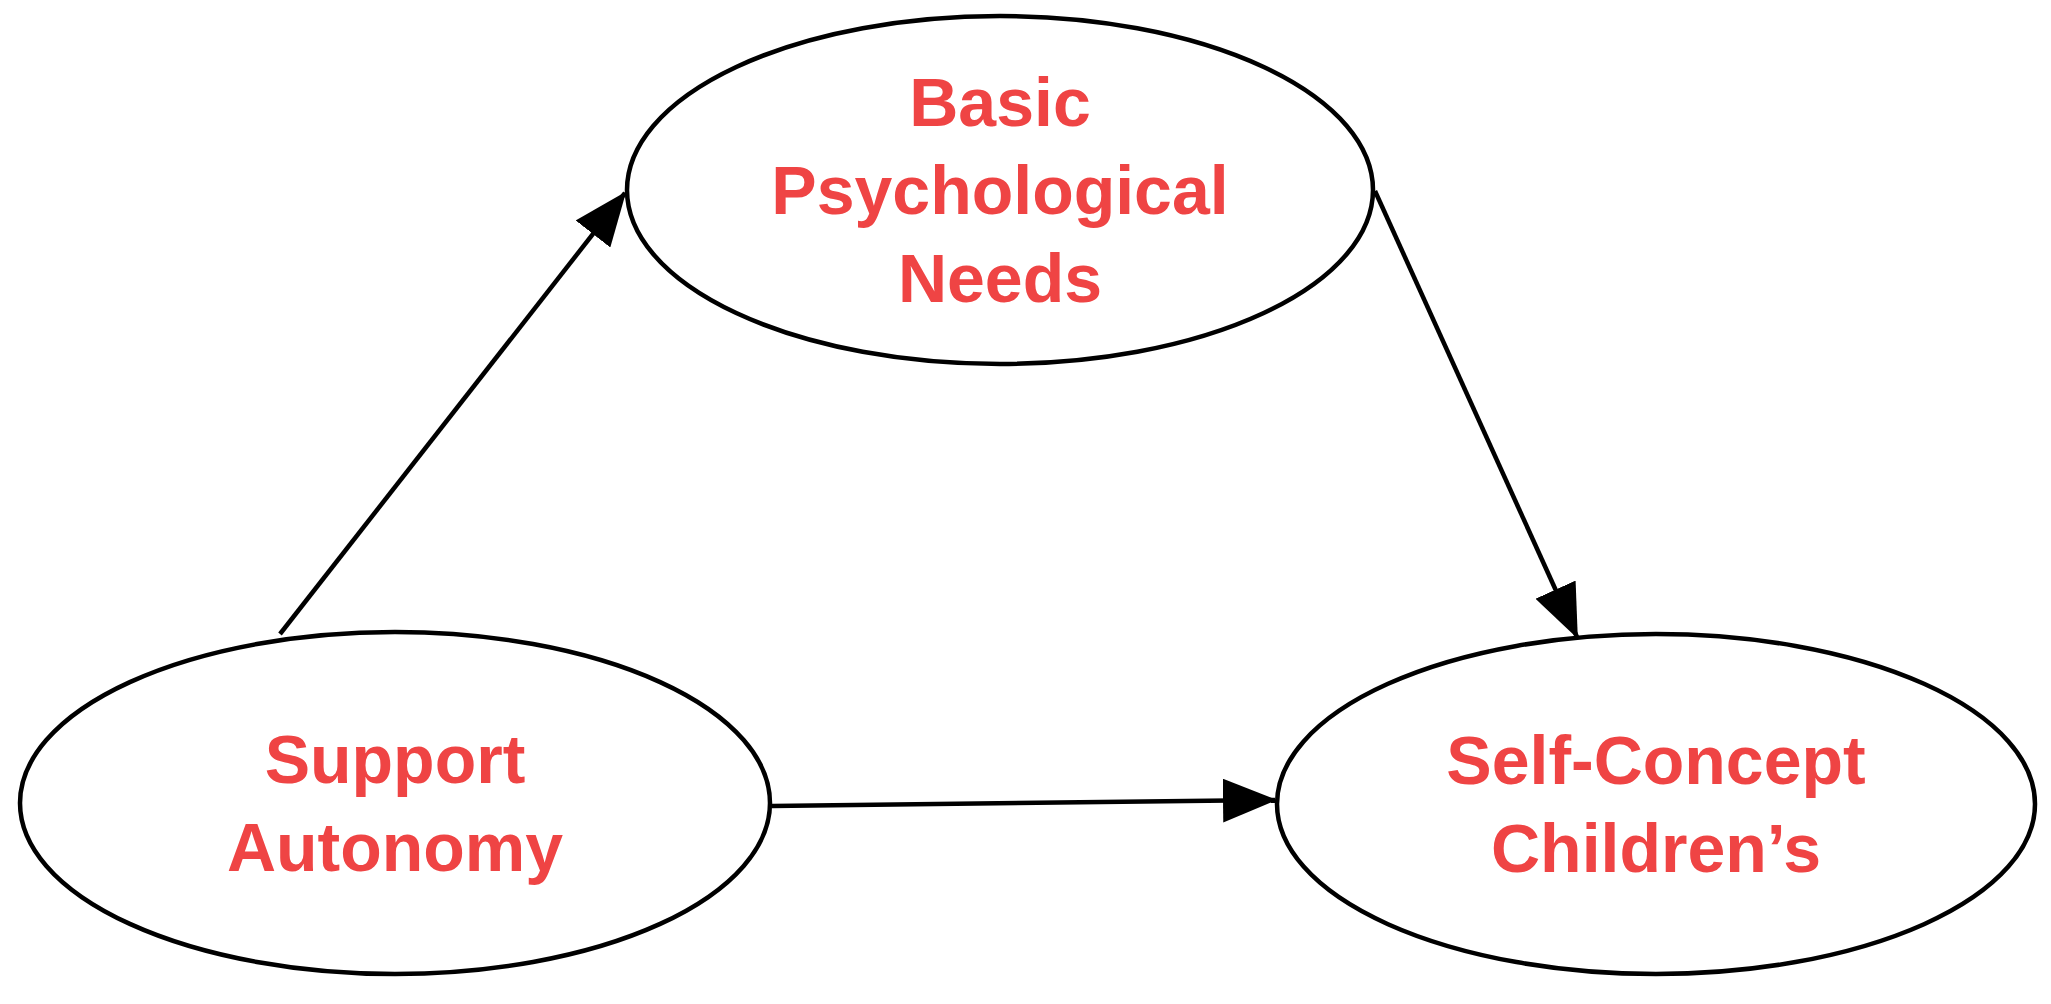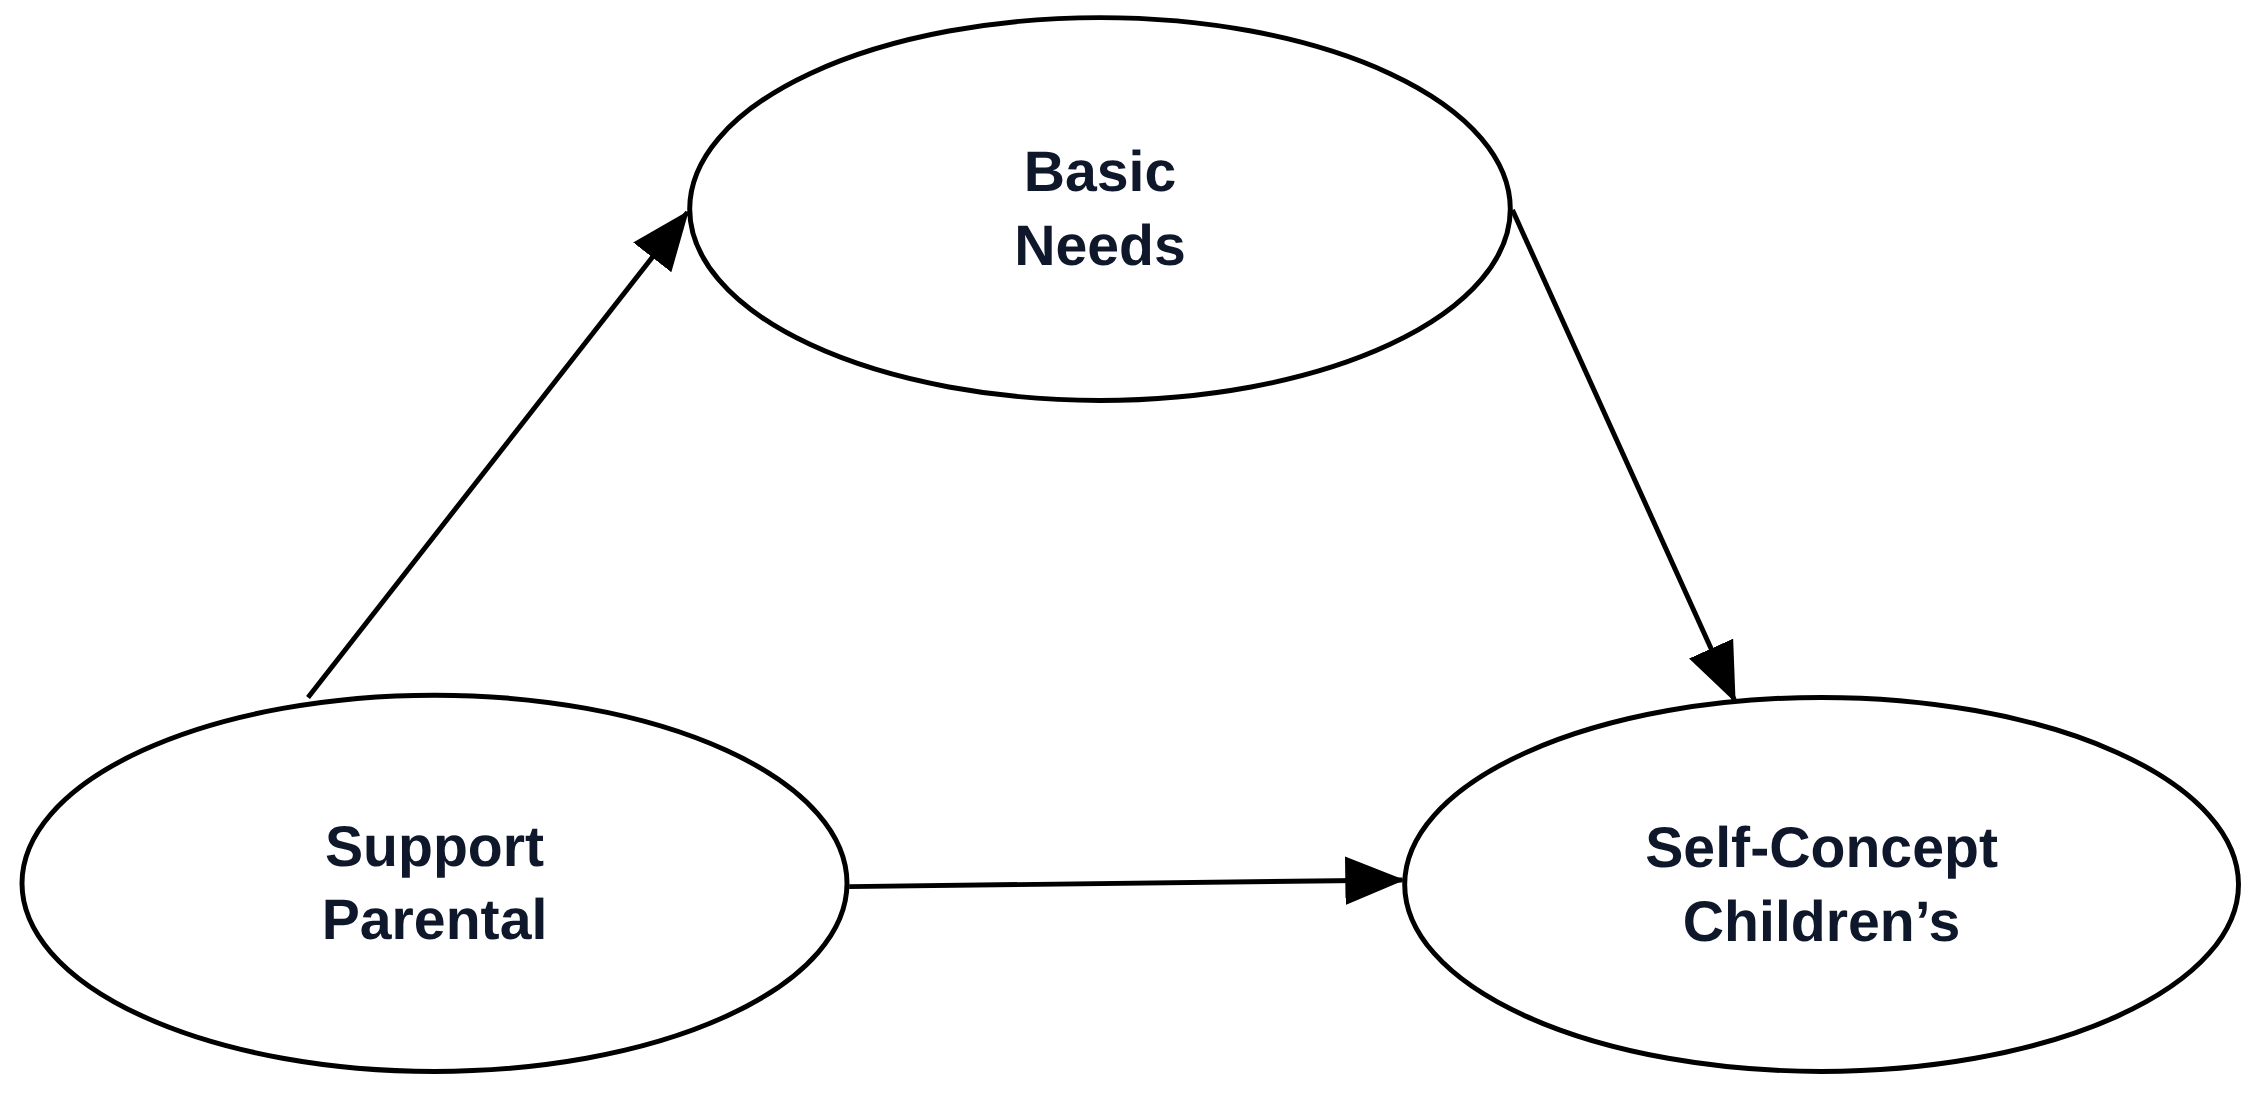--- a/index.html
+++ b/index.html
@@ -23,23 +23,23 @@
     height: 1004px;
   }
   .node-label {
     position: absolute;
     display: flex;
     flex-direction: column;
     align-items: center;
     justify-content: center;
     text-align: center;
     font-weight: 700;
-    font-size: 52px;
+    font-size: 68px;
     line-height: 1.29;
-    color: #0f172a;
+    color: #ef4444;
     letter-spacing: 0px;
     pointer-events: none;
   }
   .node-label .line {
     white-space: nowrap;
   }
   
   .label-top    { left: 625px;  top: 16px;  width: 750px; height: 350px; }
   .label-left   { left: 18px;   top: 632px; width: 754px; height: 344px; }
   .label-right  { left: 1275px; top: 634px; width: 762px; height: 342px; }
@@ -60,26 +60,27 @@
     <ellipse cx="395" cy="803" rx="375" ry="171" fill="#ffffff" stroke="#000000" stroke-width="4.5"></ellipse>
     <ellipse cx="1656" cy="804" rx="379" ry="170" fill="#ffffff" stroke="#000000" stroke-width="4.5"></ellipse>
 
     <line x1="280" y1="634" x2="625" y2="193" stroke="#000000" stroke-width="4.5" marker-end="url(#arrowhead)"></line>
     <line x1="1375" y1="191" x2="1577" y2="637" stroke="#000000" stroke-width="4.5" marker-end="url(#arrowhead)"></line>
     <line x1="772" y1="806" x2="1275" y2="800" stroke="#000000" stroke-width="4.5" marker-end="url(#arrowhead)"></line>
   </svg>
 
   <div class="node-label label-top">
     <div class="line">Basic</div>
+    <div class="line">Psychological</div>
     <div class="line">Needs</div>
   </div>
 
   <div class="node-label label-left">
     <div class="line">Support</div>
-    <div class="line">Parental</div>
+    <div class="line">Autonomy</div>
   </div>
 
   <div class="node-label label-right">
     <div class="line">Self-Concept</div>
     <div class="line">Children’s</div>
   </div>
 
 </div>
 
 </body></html>

